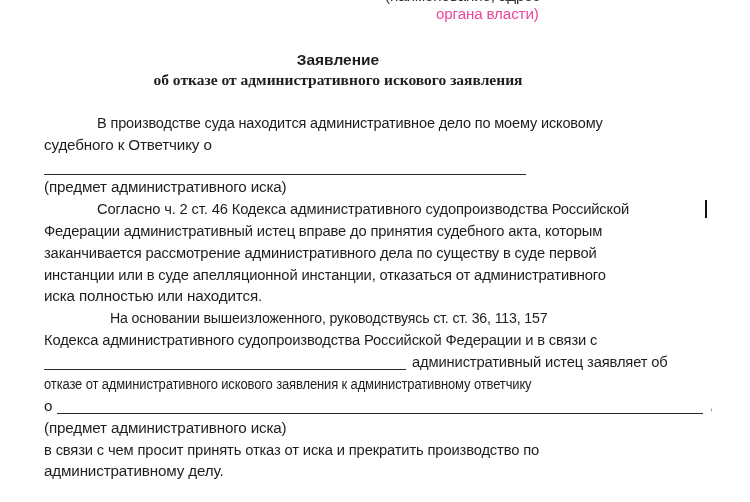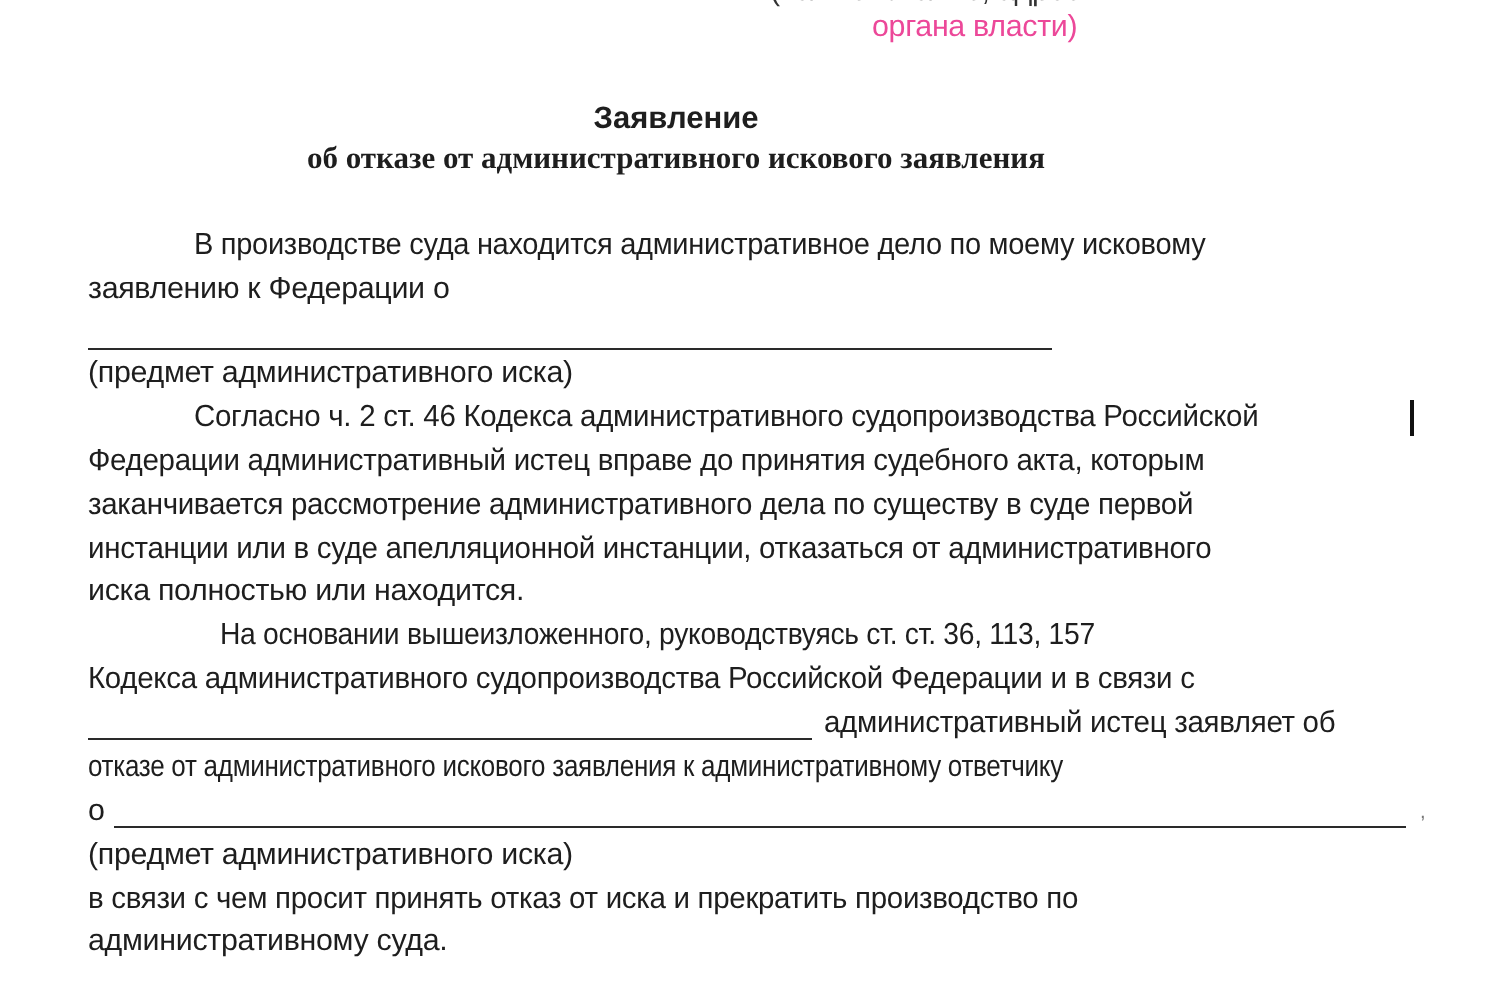--- a/index.html
+++ b/index.html
@@ -30,34 +30,34 @@
 </head>
 <body>
 
 <div class="ln" style="left:385px; top:-14px; color:#333;">(наименование, адрес</div>
 <div class="ln" style="left:436px; top:4px; color:#ec4899;">органа власти)</div>
 
 <div class="title" style="top:50px;">Заявление</div>
 <div class="title" style="top:70px;font-family:Liberation Serif, serif;">об отказе от административного искового заявления</div>
 
 <div class="ln" style="left:97px; top:113px; transform:scaleX(0.955);">В производстве  суда  находится административное дело  по  моему  исковому</div>
-<div class="ln" style="left:44px; top:135px;">заявлению к Федерации о</div>
+<div class="ln" style="left:44px; top:135px;">судебного к Ответчику о</div>
 <div class="uline" style="left:44px; top:174px; width:482px;"></div>
 <div class="ln" style="left:44px; top:177px;">(предмет административного иска)</div>
 
 <div class="ln" style="left:97px; top:199px; transform:scaleX(0.97);">Согласно ч. 2 ст. 46 Кодекса административного судопроизводства Российской</div>
 <div class="cursor" style="left:705px; top:200px;"></div>
 <div class="ln" style="left:44px; top:221px; transform:scaleX(0.97);">Федерации административный истец вправе до принятия судебного акта, которым</div>
 <div class="ln" style="left:44px; top:243px; transform:scaleX(0.97);">заканчивается рассмотрение административного дела по существу в суде первой</div>
 <div class="ln" style="left:44px; top:265px; transform:scaleX(0.97);">инстанции или в суде апелляционной инстанции, отказаться от административного</div>
 <div class="ln" style="left:44px; top:286px;">иска полностью или находится.</div>
 
 <div class="ln" style="left:110px; top:308px; transform:scaleX(0.93);">На   основании   вышеизложенного,  руководствуясь  ст. ст. 36, 113, 157</div>
 <div class="ln" style="left:44px; top:330px; transform:scaleX(0.97);">Кодекса административного судопроизводства Российской Федерации и в связи с</div>
 <div class="uline" style="left:44px; top:369px; width:362px;"></div>
 <div class="ln" style="left:412px; top:352px; transform:scaleX(0.97);">административный истец заявляет об</div>
 <div class="ln" style="left:44px; top:374px; transform:scaleX(0.855);">отказе   от   административного   искового  заявления  к  административному  ответчику</div>
 <div class="ln" style="left:44px; top:396px;">о</div>
 <div class="uline" style="left:57px; top:413px; width:646px;"></div>
 <div class="dot" style="left:710px; top:401px;">,</div>
 <div class="ln" style="left:44px; top:418px;">(предмет административного иска)</div>
 <div class="ln" style="left:44px; top:440px; transform:scaleX(0.97);">в связи с чем просит принять отказ от иска и прекратить производство по</div>
-<div class="ln" style="left:44px; top:461px;">административному суда.</div>
+<div class="ln" style="left:44px; top:461px;">административному делу.</div>
 
 </body></html>

